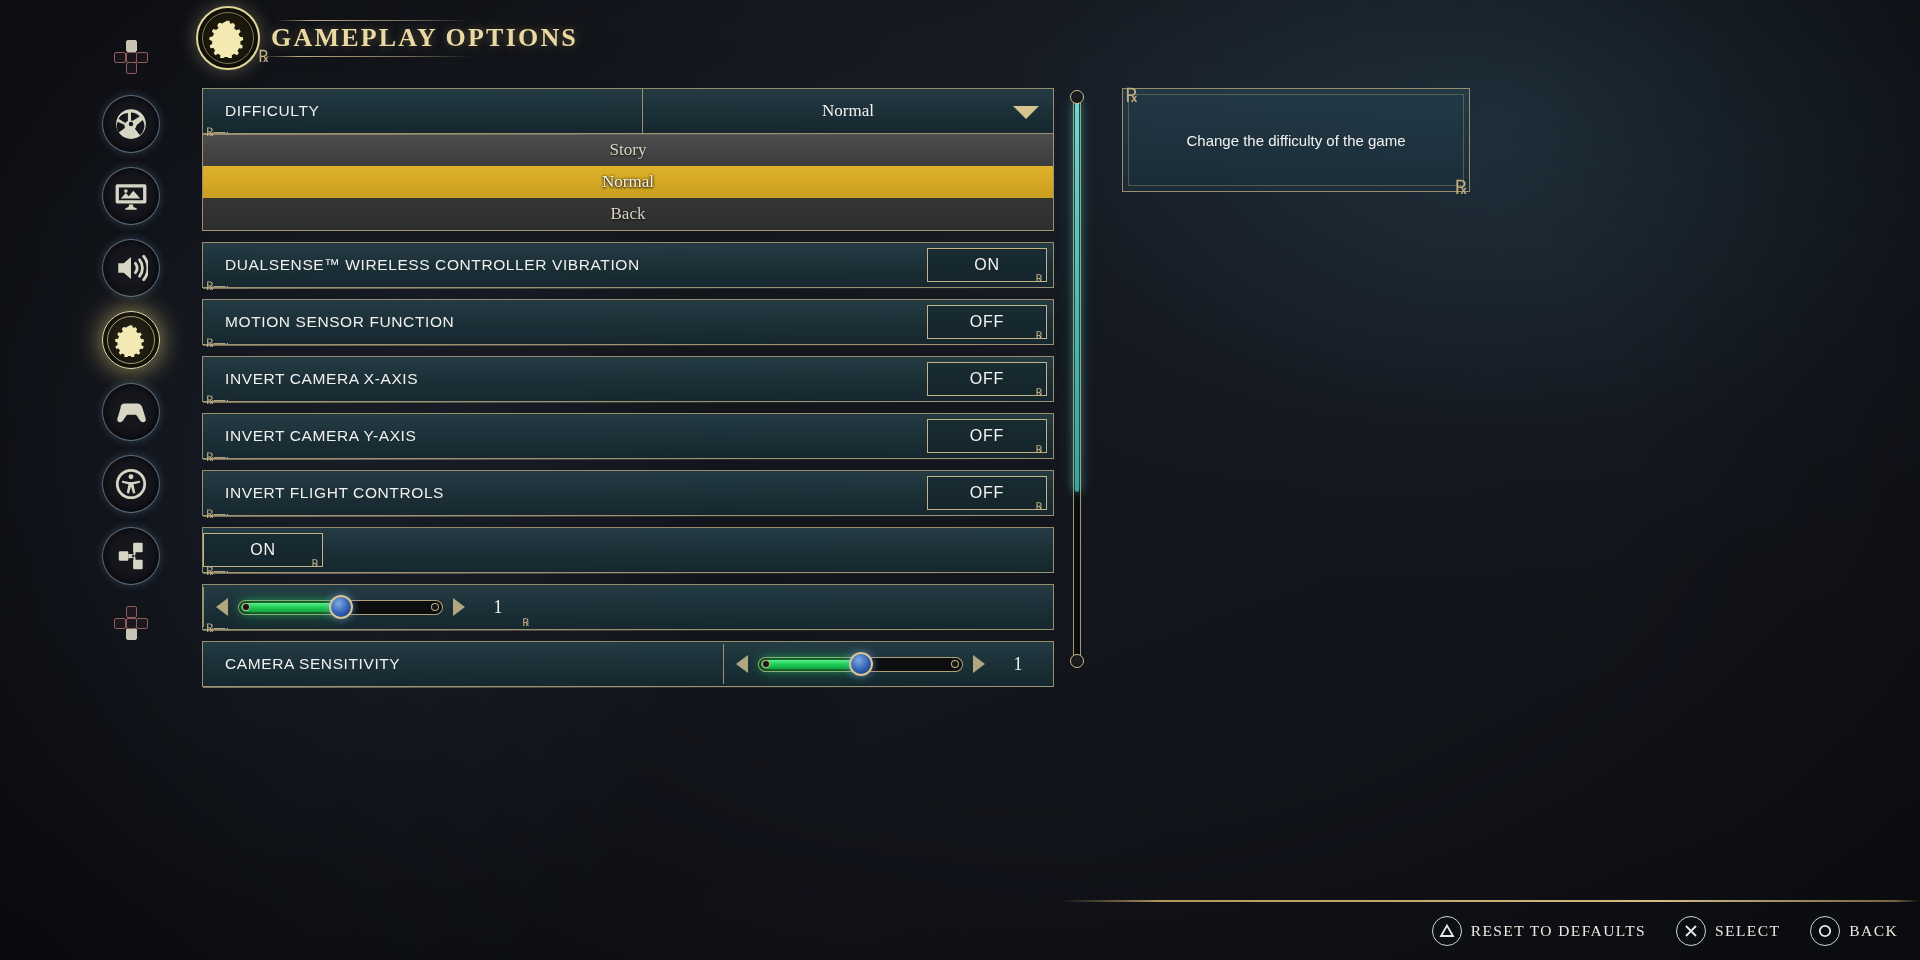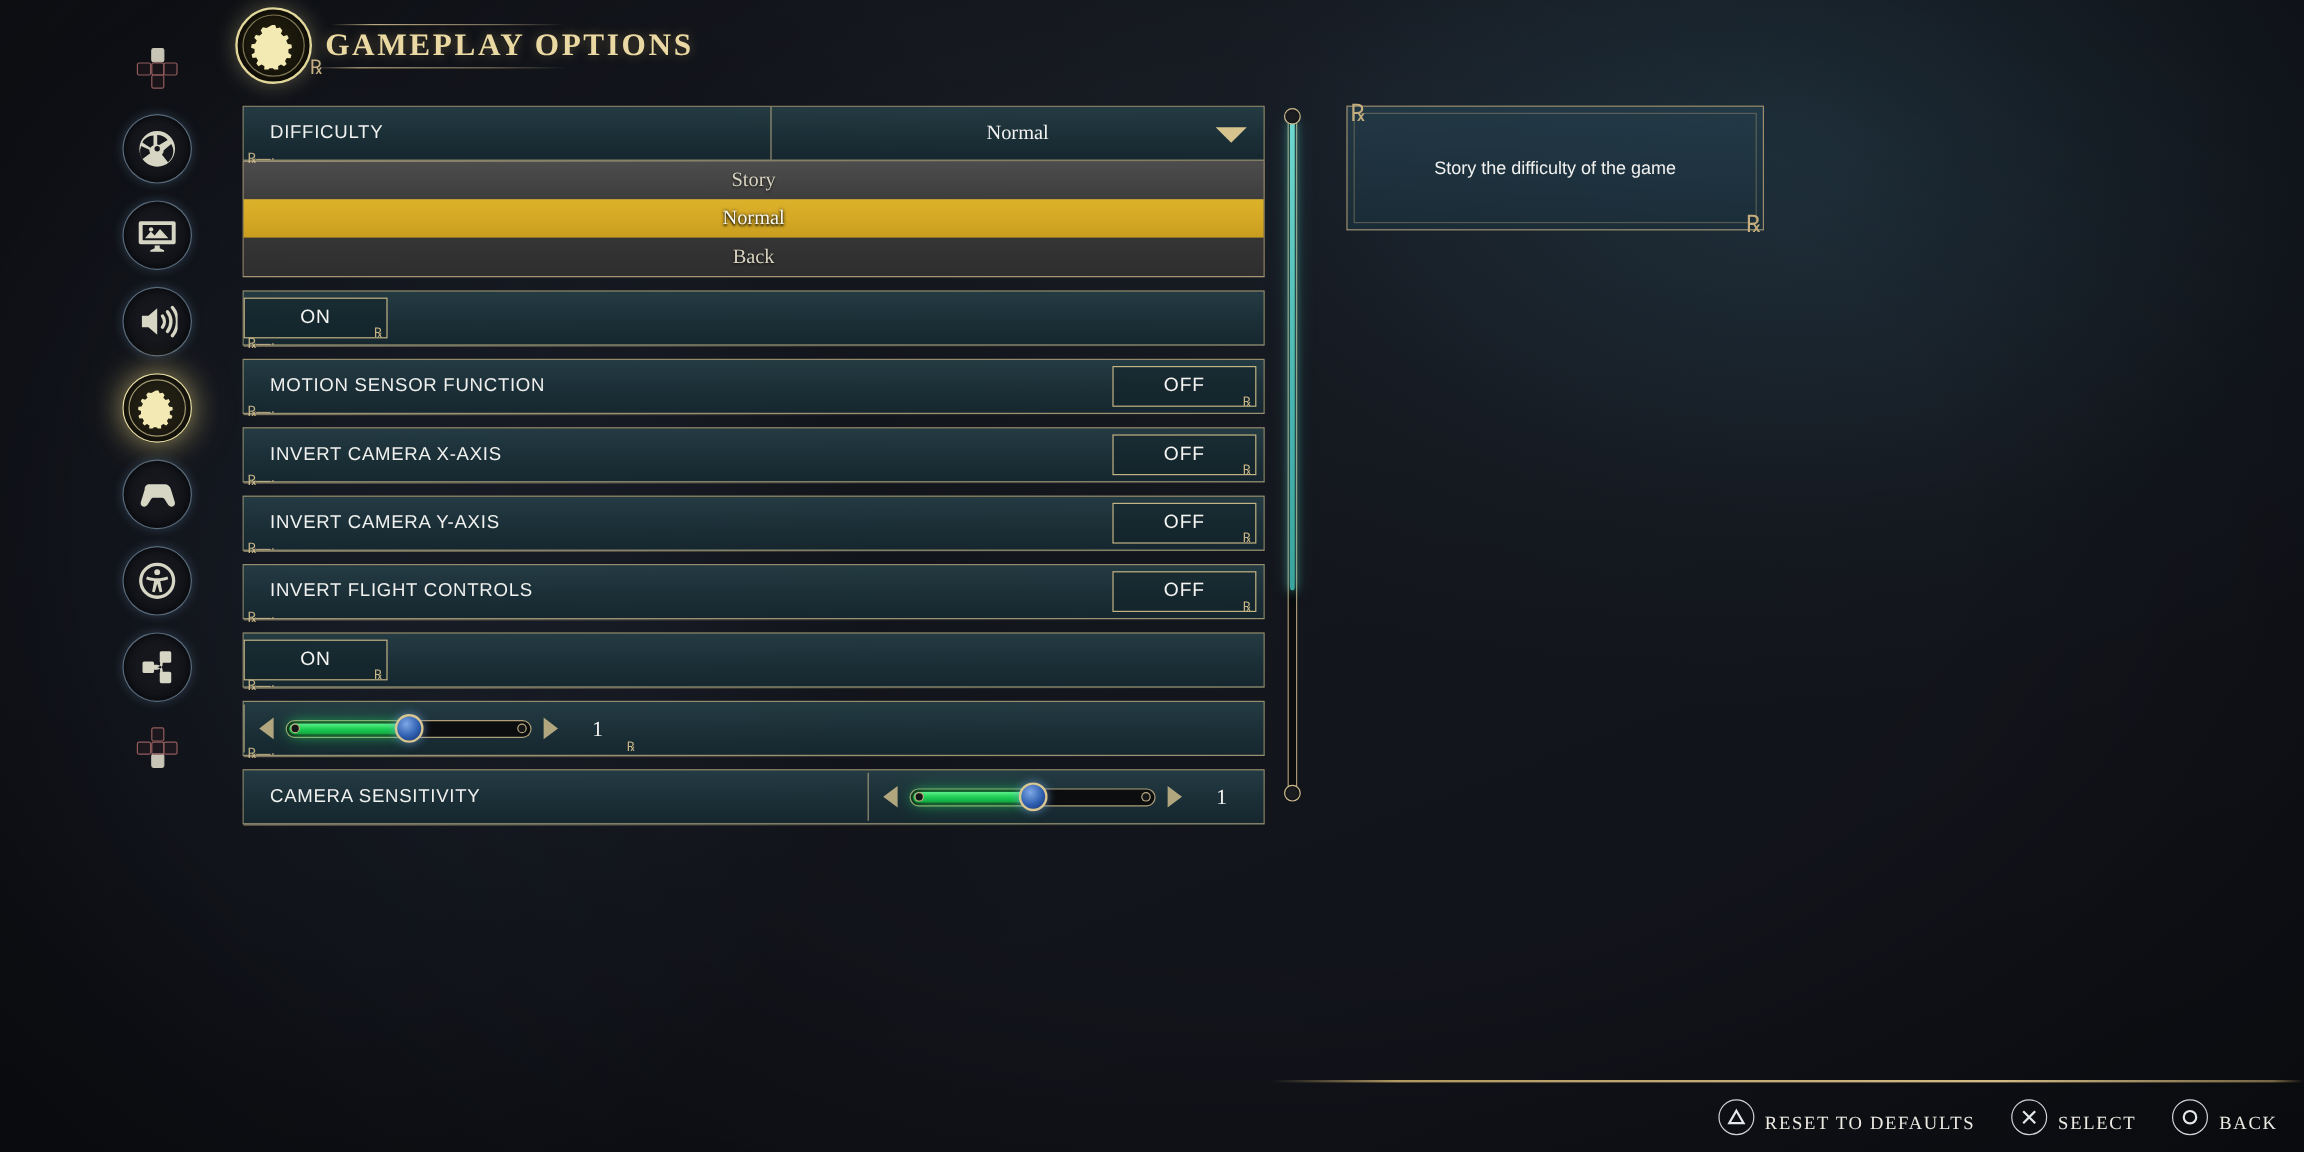--- a/index.html
+++ b/index.html
@@ -342,21 +342,21 @@
     left: 1060px; right: 0; top: 900px;
     height: 2px;
     background: linear-gradient(90deg, rgba(205,176,110,0) 0%, rgba(205,176,110,0.85) 12%, rgba(222,196,140,0.95) 70%, rgba(205,176,110,0.55) 97%, rgba(205,176,110,0) 100%);
   }
   #bottom-bar {
     position: absolute;
     right: 22px; top: 908px;
     height: 46px;
     display: flex; align-items: center; gap: 30px;
   }
-  .prompt { display: flex; align-items: flex-end; gap: 9px; }
+  .prompt { display: flex; align-items: center; gap: 9px; }
   .ps-btn {
     width: 30px; height: 30px; border-radius: 50%;
     border: 1.6px solid #cfd3d8;
     display: flex; align-items: center; justify-content: center;
     flex: none;
   }
   .ps-btn svg { width: 16px; height: 16px; }
   .ps-btn svg * { stroke: #e6e9ec; fill: none; stroke-width: 1.8; }
   .prompt-label {
     font-family: "Liberation Serif", serif;
@@ -498,20 +498,21 @@
     <span class="corner-curl">℞—·</span>
   </div>
 
   <div id="difficulty-dropdown">
     <div class="dd-item">Story</div>
     <div class="dd-item selected">Normal</div>
     <div class="dd-item">Back</div>
   </div>
 
   <div class="opt-row">
+    <div class="opt-label">DUALSENSE™ WIRELESS CONTROLLER VIBRATION</div>
     <div class="toggle-box">
       <span>ON</span>
       <span class="box-curl">℞</span>
     </div>
     <span class="corner-curl">℞—·</span>
   </div>
 
   <div class="opt-row">
     <div class="opt-label">MOTION SENSOR FUNCTION</div>
     <div class="toggle-box">
@@ -593,21 +594,21 @@
 <div id="scrollbar">
   <div id="scroll-track">
     <div id="scroll-thumb" style="height: 70%;"></div>
   </div>
   <span class="scroll-cap top"></span>
   <span class="scroll-cap bot"></span>
 </div>
 
 <div id="tooltip">
   <span class="tt-corner tl">℞</span>
-  <span id="tooltip-text">Story the difficulty of the game</span>
+  <span id="tooltip-text">Change the difficulty of the game</span>
   <span class="tt-corner br">℞</span>
 </div>
 
 <div id="bottom-rule"></div>
 <div id="bottom-bar">
 
   <div class="prompt">
     <span class="ps-btn">
       <svg viewBox="0 0 16 16">
           <path d="M8 2.6 14 13H2z"></path>

